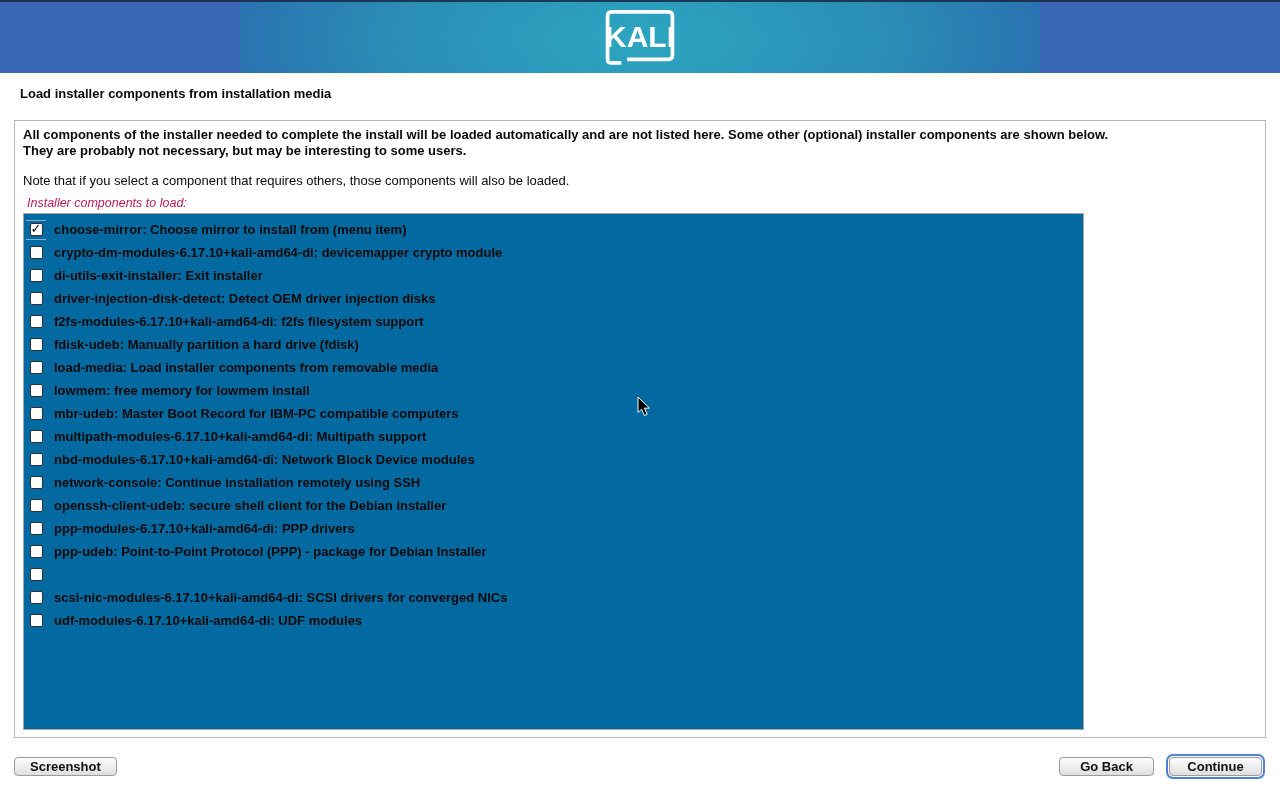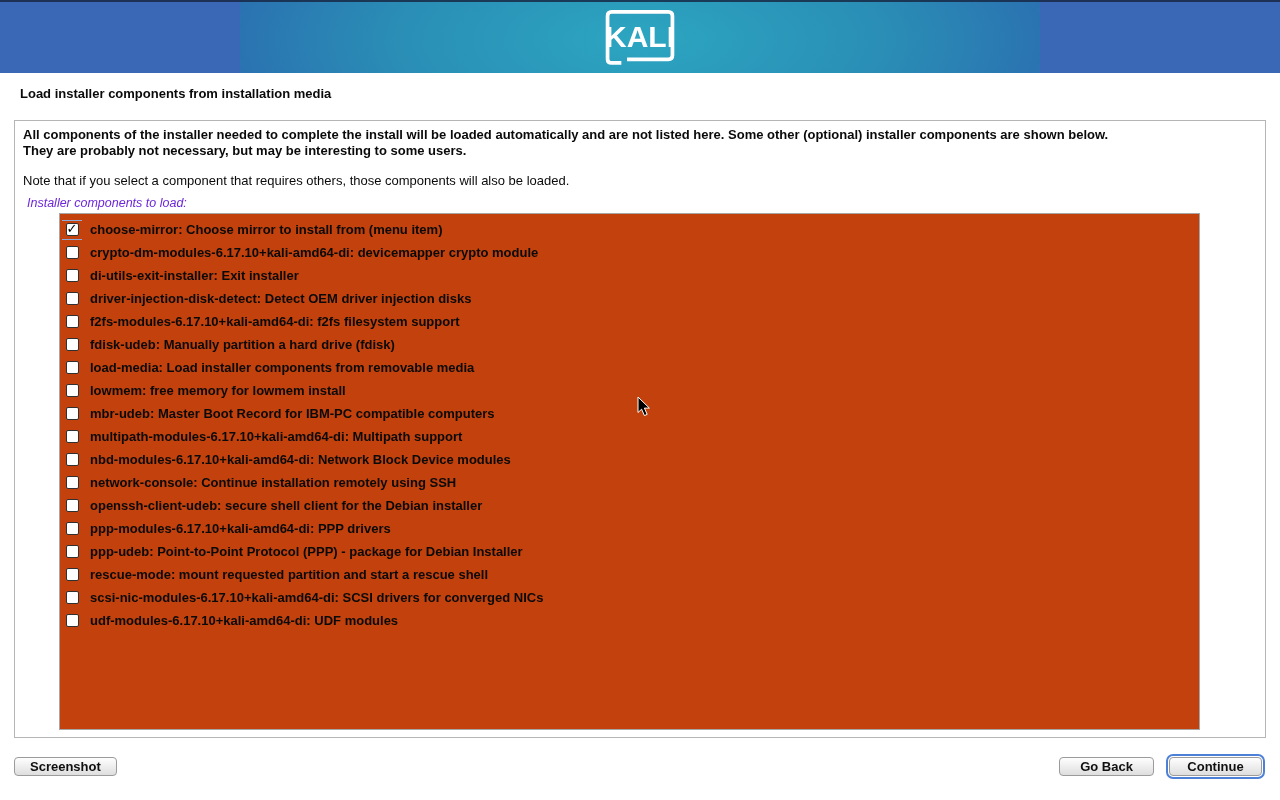--- a/index.html
+++ b/index.html
@@ -29,26 +29,26 @@
   .page-title { position:absolute; left:20px; top:86px; font-size:13px; font-weight:bold; }
 
   
   .info-box {
     position:absolute; left:14px; top:120px; width:1252px; height:618px;
     border:1px solid #b5b5b5; background:#ffffff;
   }
   .intro-line { margin:0 8px; font-size:13px; font-weight:bold; line-height:15.5px; }
   .intro-wrap { padding-top:6px; }
   .note-line { margin:15px 8px 0 8px; font-size:13px; font-weight:normal; line-height:15.5px; }
-  .list-label { margin:7px 8px 0 12px; font-size:12.5px; font-style:italic; font-weight:normal; color:#6d28d9; }
+  .list-label { margin:7px 8px 0 12px; font-size:12.5px; font-style:italic; font-weight:normal; color:#be185d; }
 
   
   .components-list {
-    position:absolute; left:8px; top:92px; width:1141px; height:517px;
-    border:1px solid #a6a6a6; background:#c2410c; padding-top:4px; overflow:hidden;margin-left:36px;
+    position:absolute; left:8px; top:92px; width:1061px; height:517px;
+    border:1px solid #a6a6a6; background:#0369a1; padding-top:4px; overflow:hidden;
   }
   .row { height:23px; display:flex; align-items:center; padding-left:2px; }
   .cbcell { width:20px; height:21px; display:flex; align-items:center; justify-content:center; }
   .row.focused .cbcell { border-top:1px solid #8fa9d9; border-bottom:1px solid #8fa9d9; height:20px; }
   .checkbox { width:13px; height:13px; border:1px solid #303030; border-radius:2px; background:#fff; position:relative; }
   .row.checked .checkbox::after {
     content:"✓"; position:absolute; top:-3px; left:0; font-size:13px; font-weight:bold; color:#000;
   }
   .row-label { margin-left:8px; font-size:13px; font-weight:bold; white-space:nowrap; }
 
@@ -201,21 +201,20 @@
         <span class="cbcell">
           <span class="checkbox"></span>
         </span>
         <span class="row-label">ppp-udeb: Point-to-Point Protocol (PPP) - package for Debian Installer</span>
       </div>
 
       <div class="row">
         <span class="cbcell">
           <span class="checkbox"></span>
         </span>
-        <span class="row-label">rescue-mode: mount requested partition and start a rescue shell</span>
       </div>
 
       <div class="row">
         <span class="cbcell">
           <span class="checkbox"></span>
         </span>
         <span class="row-label">scsi-nic-modules-6.17.10+kali-amd64-di: SCSI drivers for converged NICs</span>
       </div>
 
       <div class="row">

